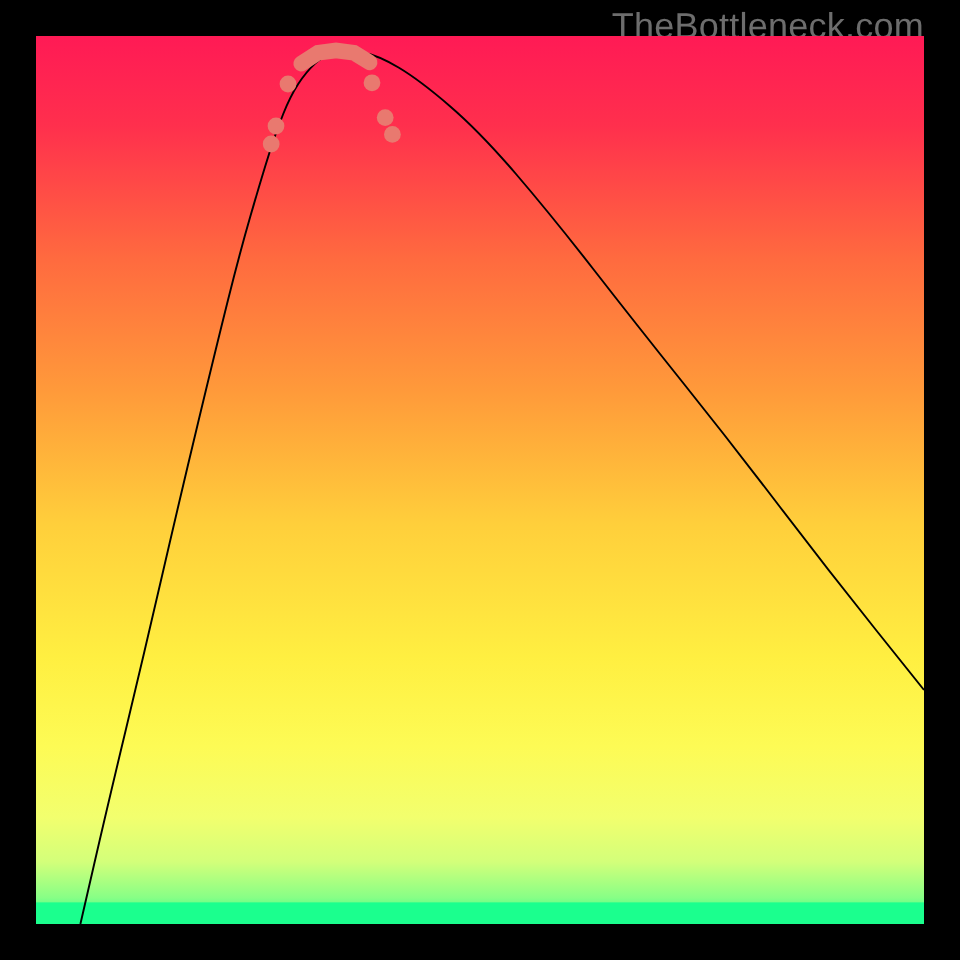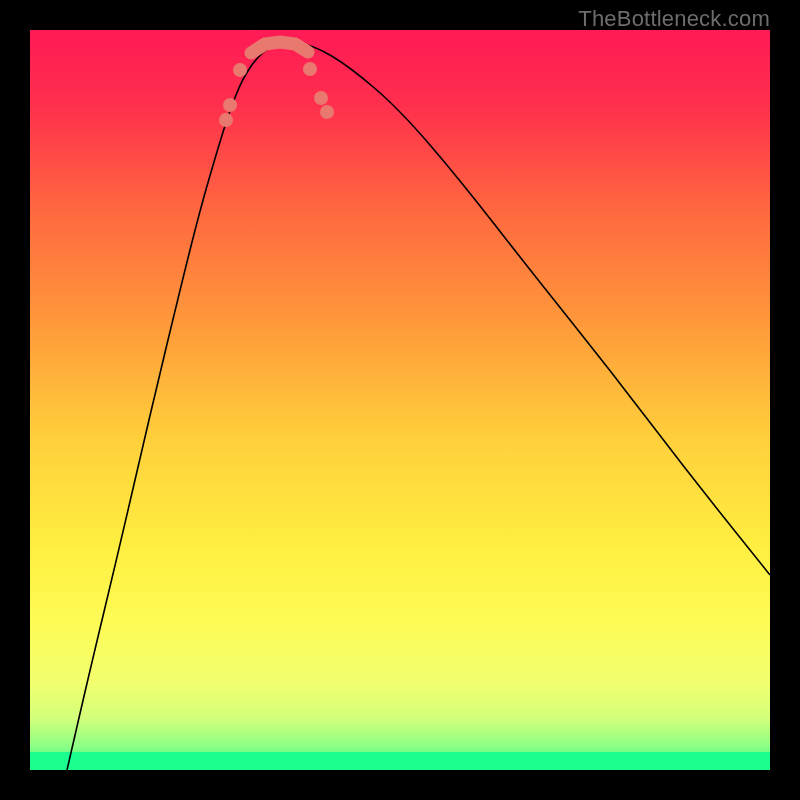--- a/index.html
+++ b/index.html
@@ -24,21 +24,21 @@
     left: 0;
     top: 0;
     width: 100%;
     height: 100%;
   }
   .watermark {
     position: absolute;
     top: 6px;
     right: 30px;
     color: #6d6d6d;
-    font-size: 22px;
+    font-size: 30px;
     letter-spacing: 0.2px;
   }
   svg.curves {
     position: absolute;
     left: 0;
     top: 0;
     width: 100%;
     height: 100%;
   }
   .curve-path {

